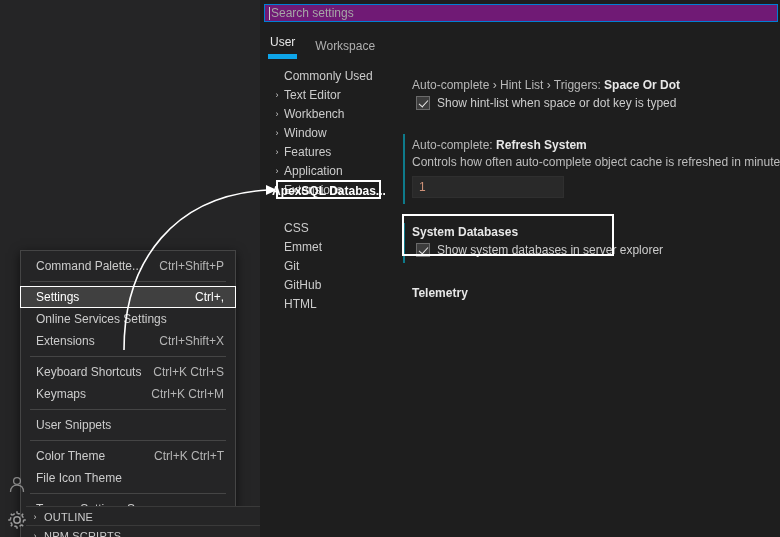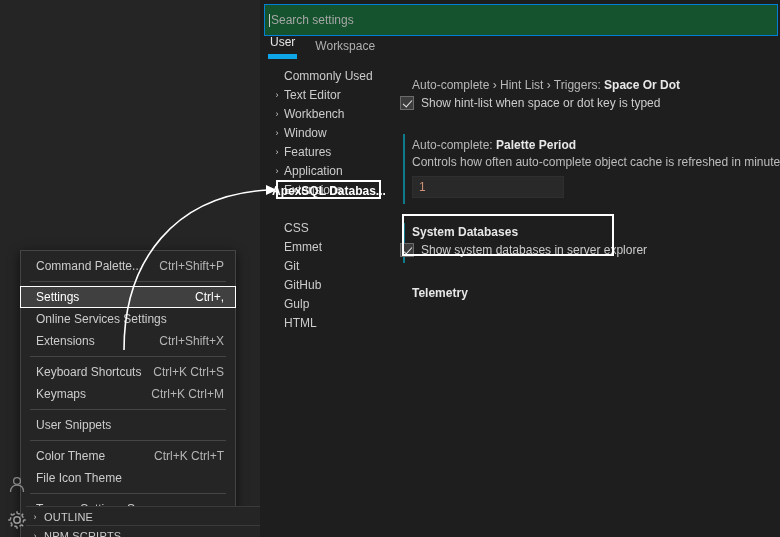--- a/index.html
+++ b/index.html
@@ -37,24 +37,24 @@
     position: absolute;
     left: 260px; top: 0;
     width: 520px; height: 537px;
     background: #1e1e1e;
   }
 
   
   .search-wrap {
     position: absolute;
     left: 4px; top: 4px;
-    width: 514px; height: 32px;
+    width: 514px; height: 18px;
     box-sizing: border-box;
     border: 1px solid #007fd4;
-    background: #14532d;
+    background: #701a75;
     display: flex;
     align-items: center;
   }
   .search-caret {
     width: 1px; height: 13px;
     background: #cccccc;
     margin-left: 4px;
   }
   .search-placeholder {
     color: #a6a6a6;
@@ -155,21 +155,21 @@
   .setting-desc {
     font-size: 12px;
     color: #bdbdbd;
     margin-left: 12px;
     margin-top: 3px;
     white-space: nowrap;
   }
   .chk-row {
     display: flex;
     align-items: center;
-    margin-left: 0;
+    margin-left: 16px;
     margin-top: 4px;
     cursor: pointer;
   }
   .chk {
     width: 14px; height: 14px;
     box-sizing: border-box;
     background: #3c3c3c;
     border: 1px solid #6b6b6b;
     position: relative;
     flex: 0 0 14px;
@@ -353,43 +353,40 @@
     <div class="toc-row child">
       <span>Emmet</span>
     </div>
     <div class="toc-row child">
       <span>Git</span>
     </div>
     <div class="toc-row child">
       <span>GitHub</span>
     </div>
     <div class="toc-row child">
-      <span>Gulp</span>
-    </div>
-    <div class="toc-row child">
       <span>HTML</span>
     </div>
   </div>
 
   <div class="content">
 
     <div class="setting-block" style="height:40px">
       <div class="setting-title">
         <span class="crumb">Auto-complete › Hint List › Triggers: </span><b>Space Or Dot</b>
       </div>
       <div class="chk-row">
         <span class="chk"></span>
         <span class="chk-label">Show hint-list when space or dot key is typed</span>
       </div>
     </div>
 
     <div class="setting-block" style="height:83px; margin-top:20px;">
       <div class="mod-bar" style="height:70px; top:-4px;"></div>
       <div class="setting-title">
-        <span class="crumb">Auto-complete: </span><b>Palette Period</b>
+        <span class="crumb">Auto-complete: </span><b>Refresh System</b>
       </div>
       <div class="setting-desc">Controls how often auto-complete object cache is refreshed in minutes</div>
       <div class="num-input">1</div>
     </div>
 
     <div class="setting-block" style="height:46px; margin-top:4px;">
       <div class="mod-bar" style="height:40px; top:-2px;"></div>
       <div class="setting-title">
         <b>System Databases</b>
       </div>

